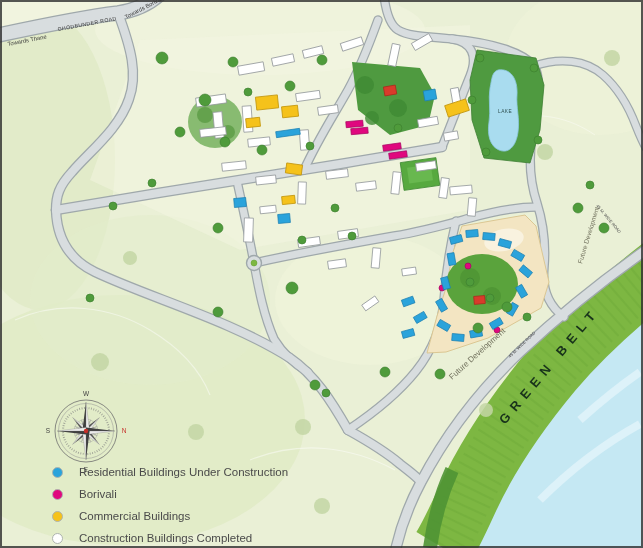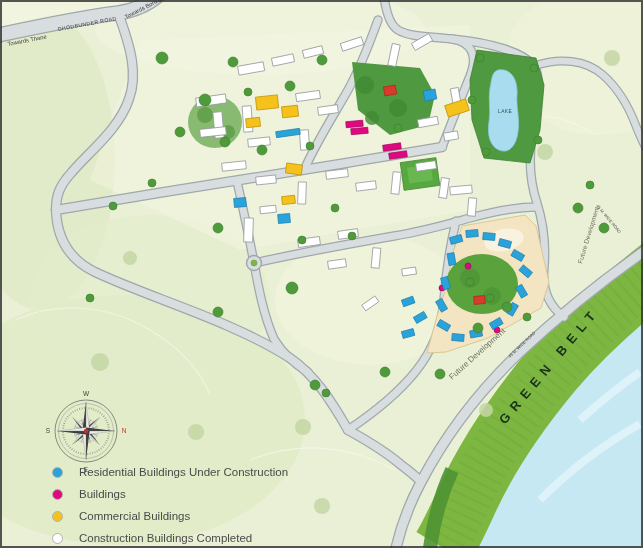--- a/index.html
+++ b/index.html
@@ -320,21 +320,21 @@
   </g>
 </svg>
 
   <div class="legend">
     <div class="legend-row">
       <span class="dot" style="background-color: rgb(42, 163, 219);"></span>
       <span class="legend-label">Residential Buildings Under Construction</span>
     </div>
     <div class="legend-row">
       <span class="dot" style="background-color: rgb(224, 8, 126);"></span>
-      <span class="legend-label">Buildings</span>
+      <span class="legend-label">Borivali</span>
     </div>
     <div class="legend-row">
       <span class="dot" style="background-color: rgb(245, 194, 27);"></span>
       <span class="legend-label">Commercial Buildings</span>
     </div>
     <div class="legend-row">
       <span class="dot" style="background-color: rgb(255, 255, 255);"></span>
       <span class="legend-label">Construction Buildings Completed</span>
     </div>
 

